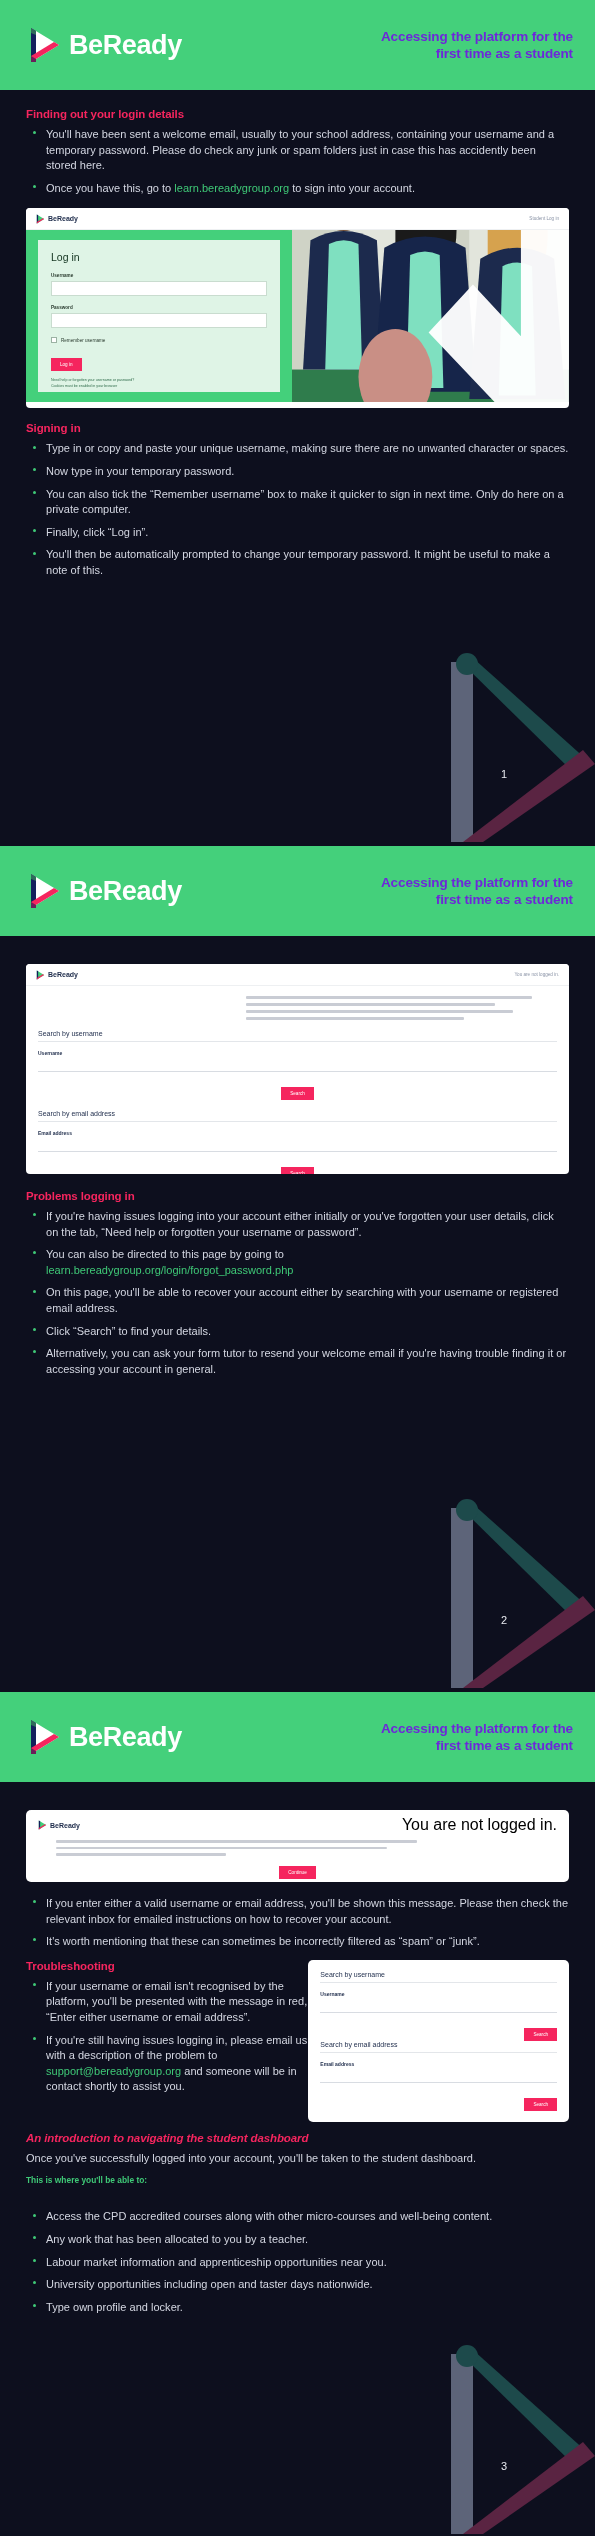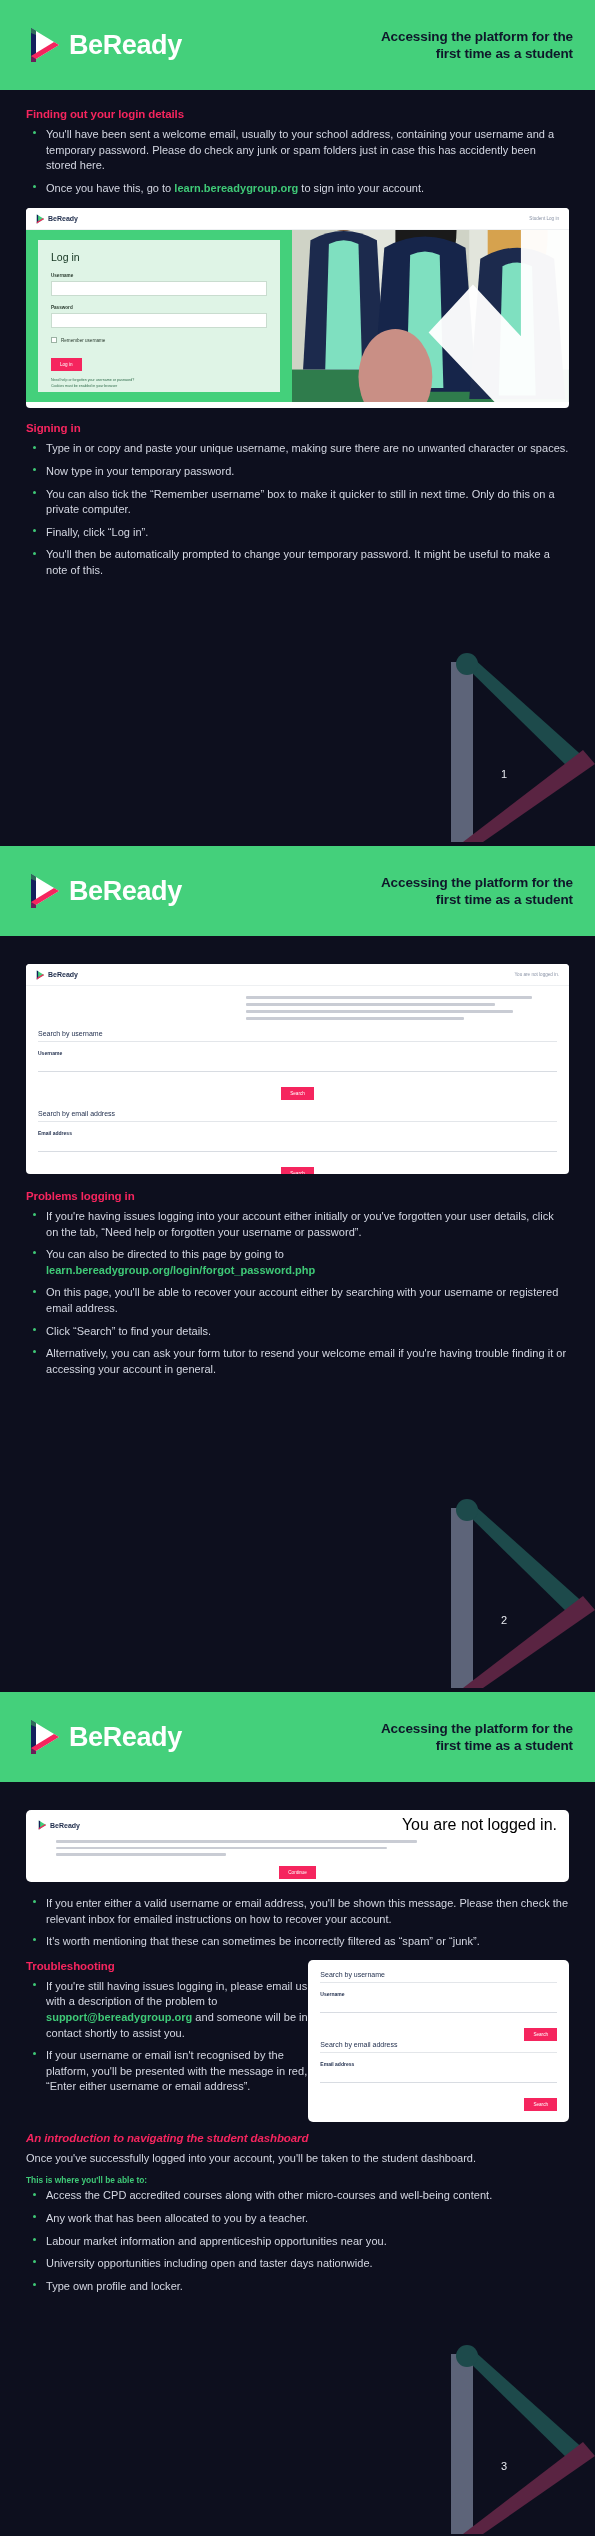--- a/index.html
+++ b/index.html
@@ -30,21 +30,21 @@
   .brand { display: flex; align-items: center; gap: 7px; }
   .logo-mark { width: 34px; height: 38px; display: block; }
   .brand-name {
     color: #ffffff;
     font-size: 27px;
     font-weight: bold;
     letter-spacing: -0.4px;
     line-height: 1;
   }
   .hdr-title {
-    color: #0f172a;
+    color: #6d28d9;
     font-size: 13.5px;
     font-weight: bold;
     text-align: right;
     line-height: 1.28;
     letter-spacing: -0.1px;
     max-width: 245px;
   }
 
   
   .body-wrap { padding: 18px 26px 0 26px; }
@@ -68,32 +68,32 @@
     letter-spacing: 0.02px;
   }
   ul.bul > li::before {
     content: "";
     position: absolute;
     left: 3px; top: 4.2px;
     width: 3px; height: 3px;
     border-radius: 50%;
     background: #3fc977;
   }
-  .lk { color: #3fc977; font-weight: bold; }
+  .lk { color: #3fc977; font-weight: normal; }
   p.para {
     color: #d4d7e2;
     font-size: 11px;
     line-height: 1.42;
     margin-bottom: 9px;
   }
   p.sub-green {
     color: #3fc977;
     font-size: 8.4px;
     font-weight: bold;
-    margin-bottom: 3px;
+    margin-bottom: 24px;
   }
 
   
   .shot {
     margin: 12px 0 14px 0;
     background: #ffffff;
     border-radius: 4px;
     overflow: hidden;
     height: 200px;
     position: relative;
@@ -283,21 +283,21 @@
             <path d="M150 0 L150 178 L74 98 L98 72 L124 100 L124 10 Z" fill="#ffffff" opacity="0.96"></path>
           </svg>
         </div>
       </div>
     </div>
 
     <h2 class="sec">Signing in</h2>
     <ul class="bul">
       <li>Type in or copy and paste your unique username, making sure there are no unwanted character or spaces.</li>
       <li>Now type in your temporary password.</li>
-      <li>You can also tick the “Remember username” box to make it quicker to still in next time. Only do this on a private computer.</li>
+      <li>You can also tick the “Remember username” box to make it quicker to sign in next time. Only do here on a private computer.</li>
       <li>Finally, click “Log in”.</li>
       <li>You'll then be automatically prompted to change your temporary password. It might be useful to make a note of this.</li>
     </ul>
   </div>
 
   <div class="foot">
     <svg width="240" height="200" viewBox="0 0 240 200">
       <rect x="96" y="20" width="22" height="180" fill="#5d6479"></rect>
       <path d="M108 22 L118 16 L232 118 L218 130 Z" fill="#1d4a4b"></path>
       <path d="M108 200 L228 108 L240 122 L128 200 Z" fill="#5a2442"></path>
@@ -428,22 +428,22 @@
 
     <ul class="bul">
       <li>If you enter either a valid username or email address, you'll be shown this message. Please then check the relevant inbox for emailed instructions on how to recover your account.</li>
       <li>It's worth mentioning that these can sometimes be incorrectly filtered as “spam” or “junk”.</li>
     </ul>
 
     <div class="two-col" style="margin-top:10px;">
       <div class="col-l">
         <h2 class="sec">Troubleshooting</h2>
         <ul class="bul">
+          <li>If your username or email isn't recognised by the platform, you'll be presented with the message in red, “Enter either username or email address”.</li>
           <li><span>If you're still having issues logging in, please email us with a description of the problem to </span><span class="lk">support@bereadygroup.org</span><span> and someone will be in contact shortly to assist you.</span></li>
-          <li>If your username or email isn't recognised by the platform, you'll be presented with the message in red, “Enter either username or email address”.</li>
         </ul>
       </div>
       <div class="col-r">
         <div class="side-card">
           <div class="fp-h">Search by username</div>
           <div class="fp-l">Username</div>
           <div class="fp-i"></div>
           <div class="fp-srch" style="text-align:right;">
             <span class="btn-red">Search</span>
           </div>

